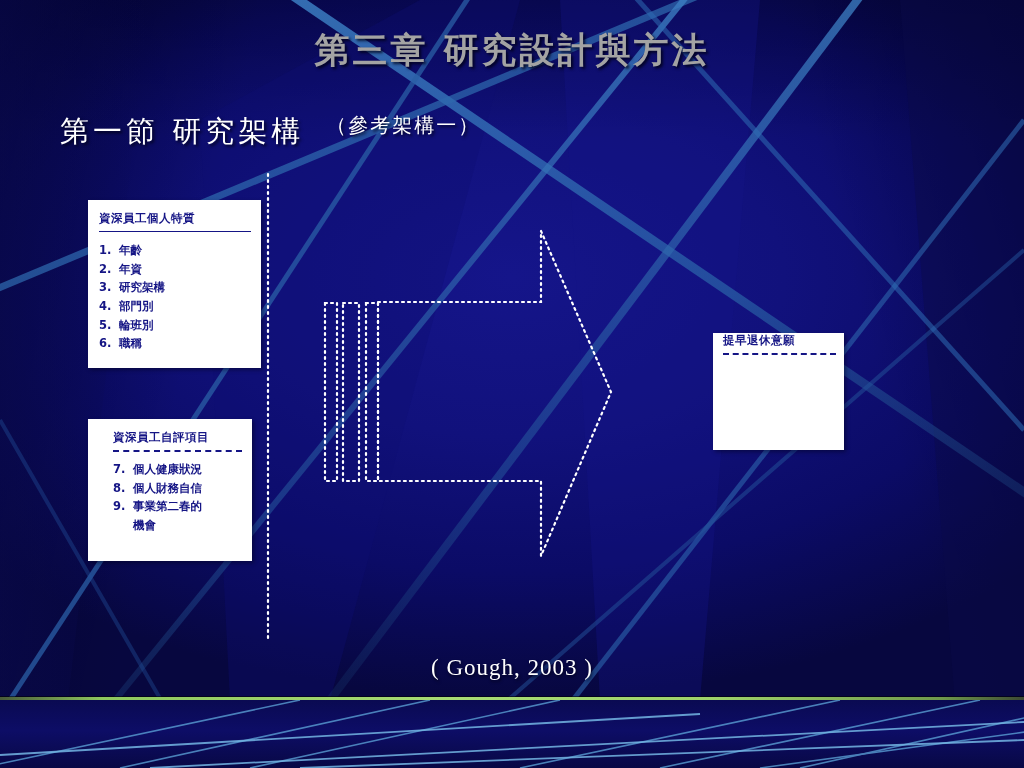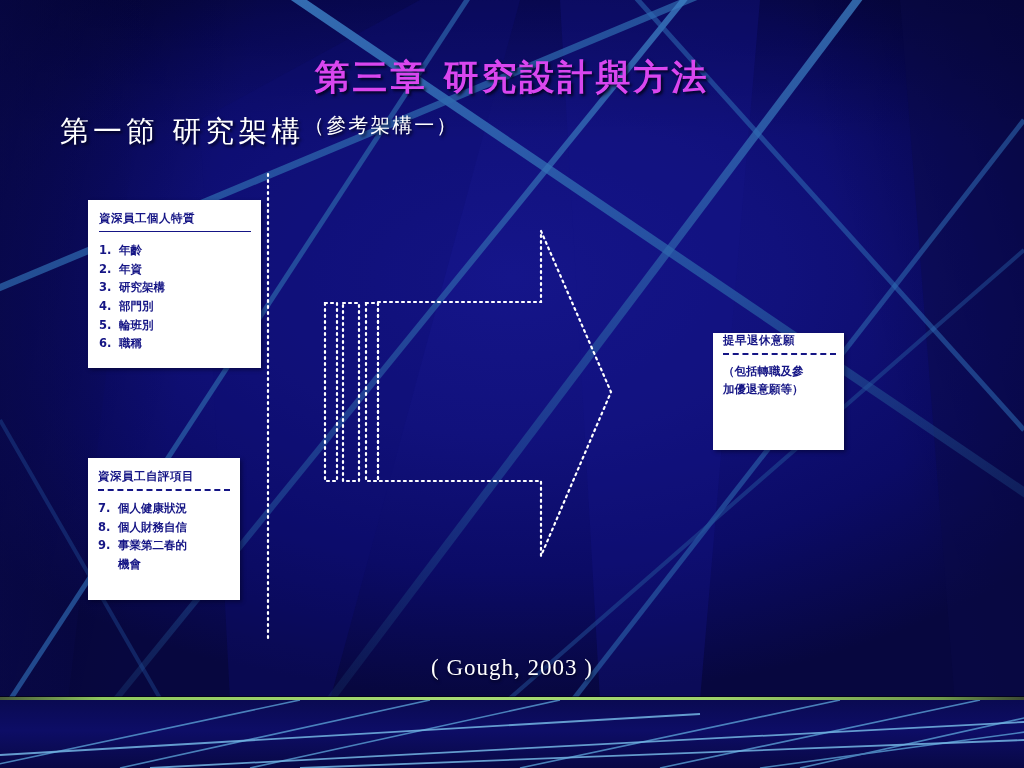--- a/index.html
+++ b/index.html
@@ -56,24 +56,24 @@
     top: 697px;
     height: 4px;
     background: linear-gradient(90deg, #4a5b3a 0%, #8fc85f 10%, #a8dc74 45%, #9ed26a 70%, #6f9a4c 92%, #3d4a33 100%);
     box-shadow: 0 -1px 0 rgba(0,0,0,0.55);
   }
 
   
   .title-main {
     position: absolute;
     left: 0;
-    top: 54px;
+    top: 27px;
     width: 1024px;
     text-align: center;
-    color: #d946ef;
+    color: #a3a3a3;
     font-family: "DejaVu Serif", serif;
     font-size: 35px;
     font-weight: 700;
     letter-spacing: 3px;
     text-shadow: 2px 2px 3px rgba(0,0,20,0.85);
     white-space: nowrap;
   }
   .subtitle-row {
     position: absolute;
     left: 60px;
@@ -85,20 +85,21 @@
     text-shadow: 2px 2px 3px rgba(0,0,20,0.85);
     white-space: nowrap;
   }
   .subtitle-main {
     font-size: 29px;
     letter-spacing: 4px;
   }
   .subtitle-note {
     font-size: 20px;
     letter-spacing: 2px;
+    margin-left: 22px;
   }
 
   .citation {
     position: absolute;
     left: 0;
     top: 655px;
     width: 1024px;
     text-align: center;
     color: #ffffff;
     font-family: "Liberation Serif", "DejaVu Serif", serif;
@@ -146,21 +147,21 @@
   }
   .wlist .num {
     width: 20px;
     flex: 0 0 20px;
   }
   .wlist .cont {
     padding-left: 20px;
   }
 
   .box-traits { left: 88px; top: 200px; width: 173px; height: 168px; padding: 11px 10px 0 11px; }
-  .box-self   { left: 88px; top: 458px; width: 152px; height: 142px; padding: 11px 10px 0 10px; }
+  .box-self   { left: 88px; top: 419px; width: 164px; height: 142px; padding: 11px 10px 0 25px; }
   .box-intent { left: 713px; top: 333px; width: 131px; height: 117px; padding: 0 8px 0 10px; }
 
   .intent-body {
     font-size: 11.5px;
     font-weight: 700;
     line-height: 1.55;
     white-space: nowrap;
   }
 
   
@@ -282,24 +283,20 @@
       </li>
       <li>
         <span class="cont">機會</span>
       </li>
     </ul>
   </div>
 
   <div class="wbox box-intent">
     <div class="wbox-title">提早退休意願</div>
     <div class="rule-dashed"></div>
-    <div class="intent-body">
-      <div>（包括轉職及參</div>
-      <div>加優退意願等）</div>
-    </div>
   </div>
 
   <div class="citation">( Gough, 2003 )</div>
 
   <div class="band-rule"></div>
   <div class="bottom-band">
     <svg width="1024" height="68" viewBox="0 0 1024 68" preserveAspectRatio="none">
       <g stroke="#5fa8dc" fill="none" stroke-width="1.6" opacity="0.75">
         <line x1="-20" y1="68" x2="300" y2="0"></line>
         <line x1="120" y1="68" x2="430" y2="0"></line>

